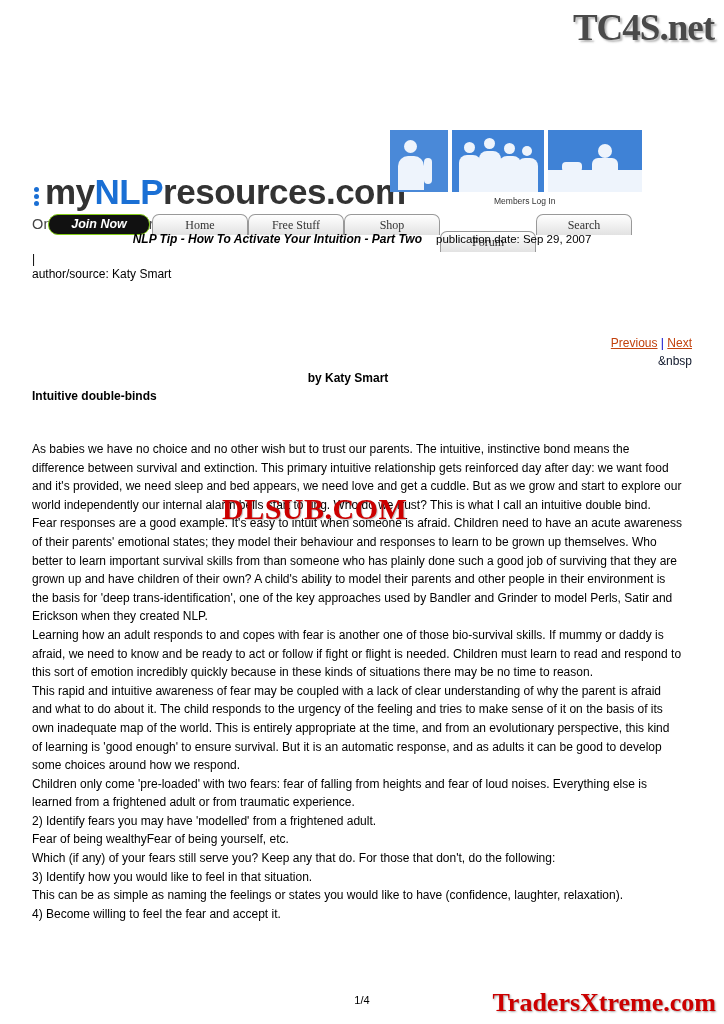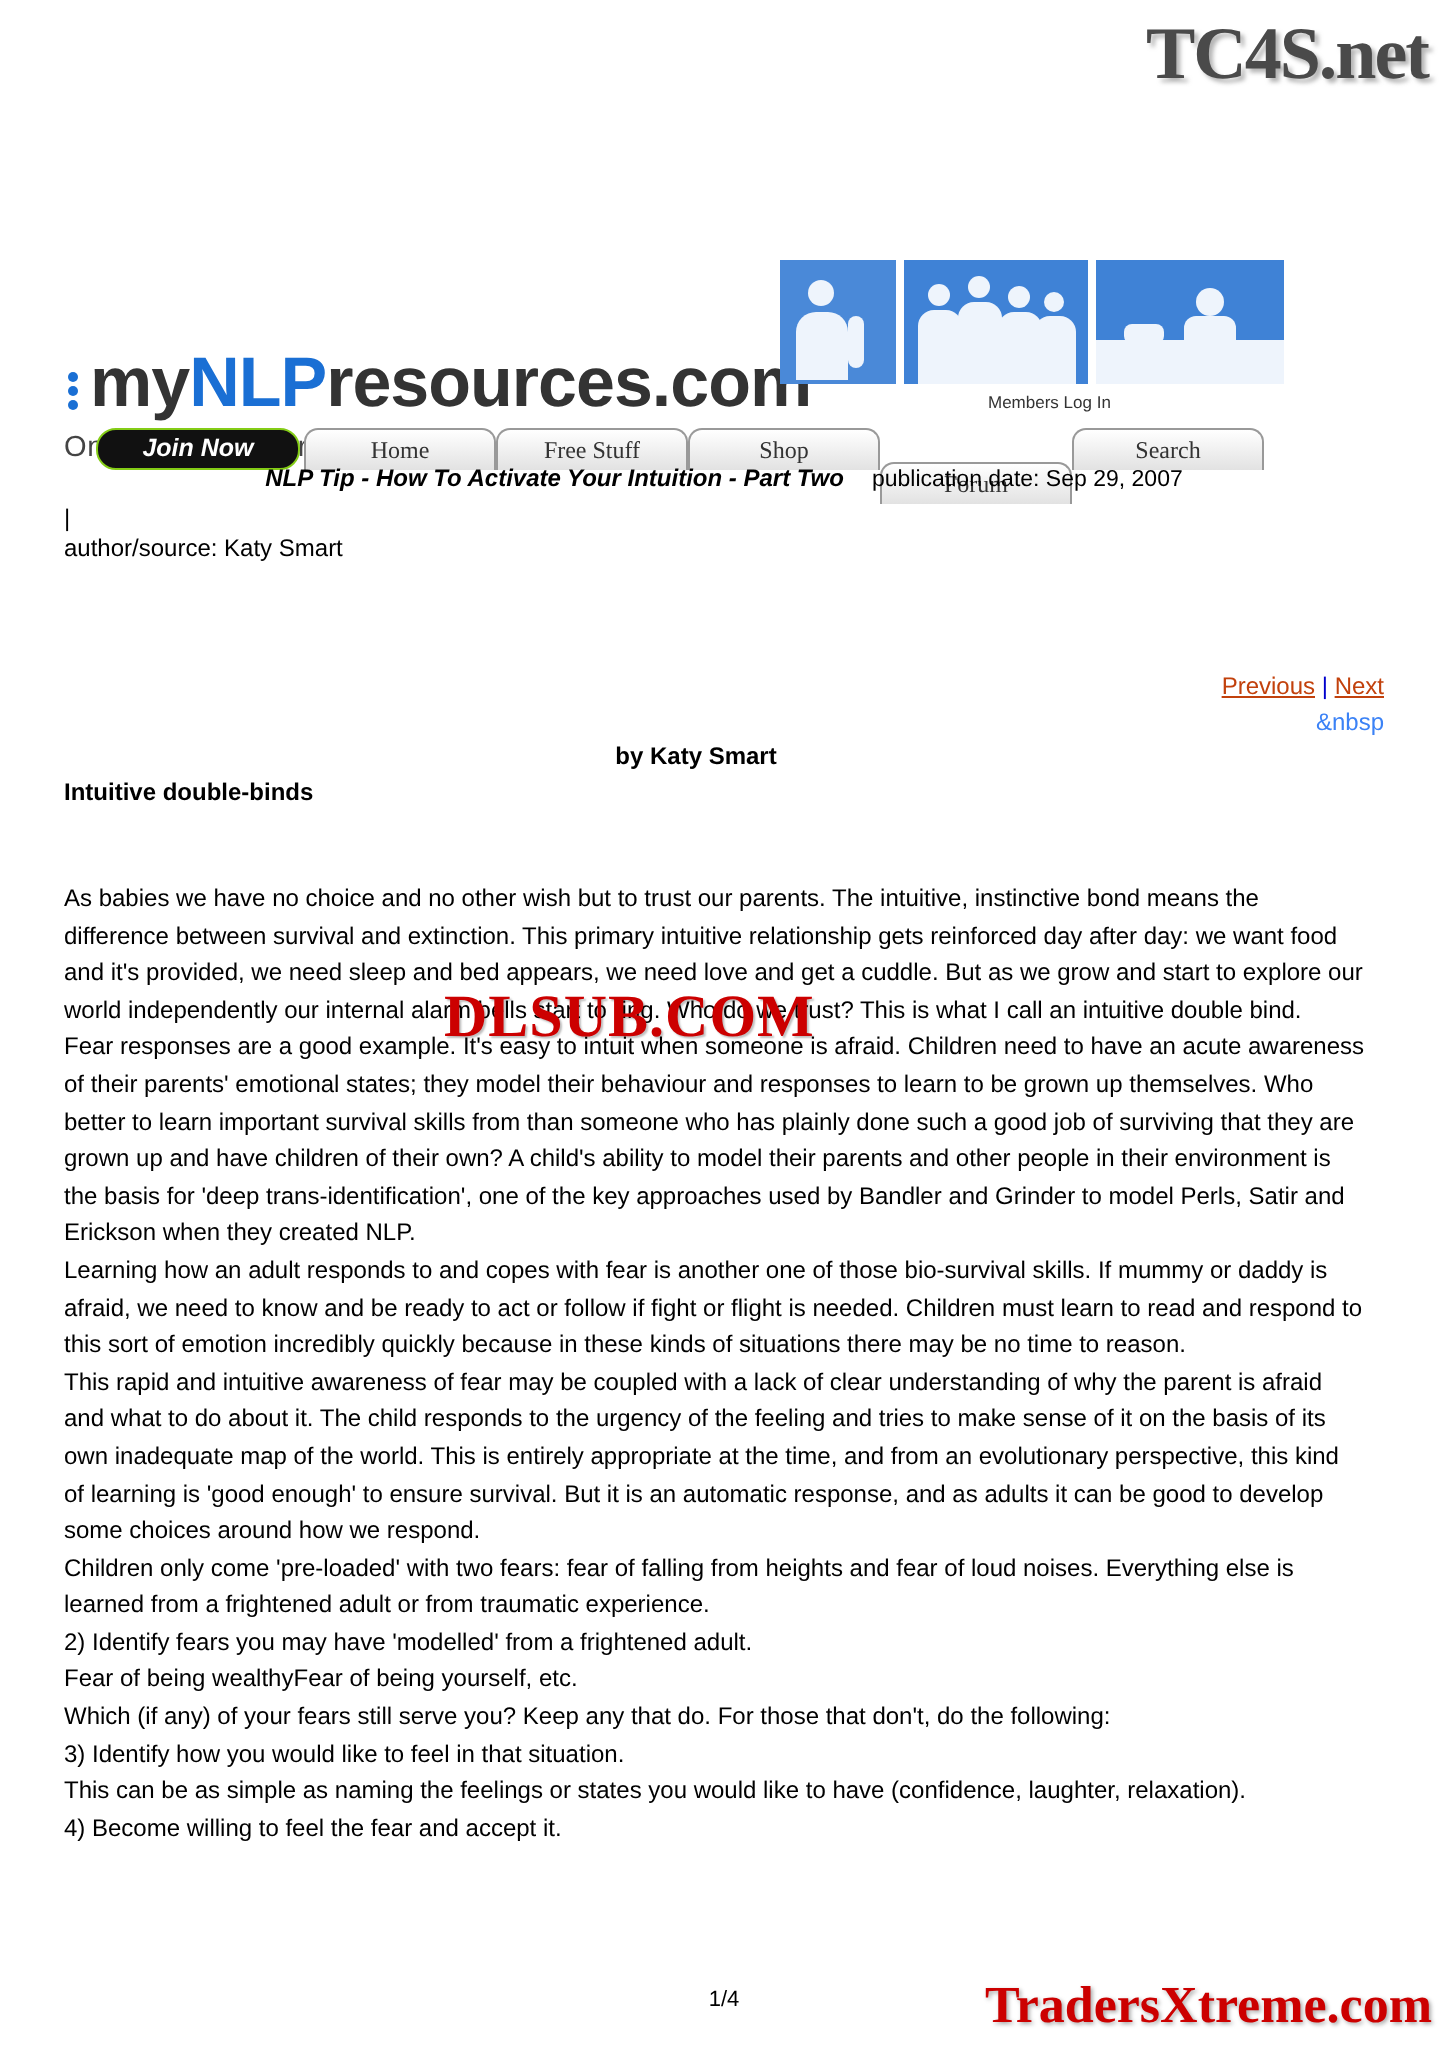--- a/index.html
+++ b/index.html
@@ -193,21 +193,21 @@
     text-decoration: underline;
     cursor: pointer;
     text-align: right;
   }
   .prevnext .sep { color: #0000cc; text-decoration: none; }
   .nbsp-row {
     position: absolute;
     right: 32px;
     top: 354px;
     font-size: 12px;
-    color: #3b82f6;
+    color: #0f172a;
   }
 
   .byline {
     position: absolute;
     left: 0;
     top: 371px;
     width: 696px;
     text-align: center;
     font-size: 12px;
     font-weight: bold;

